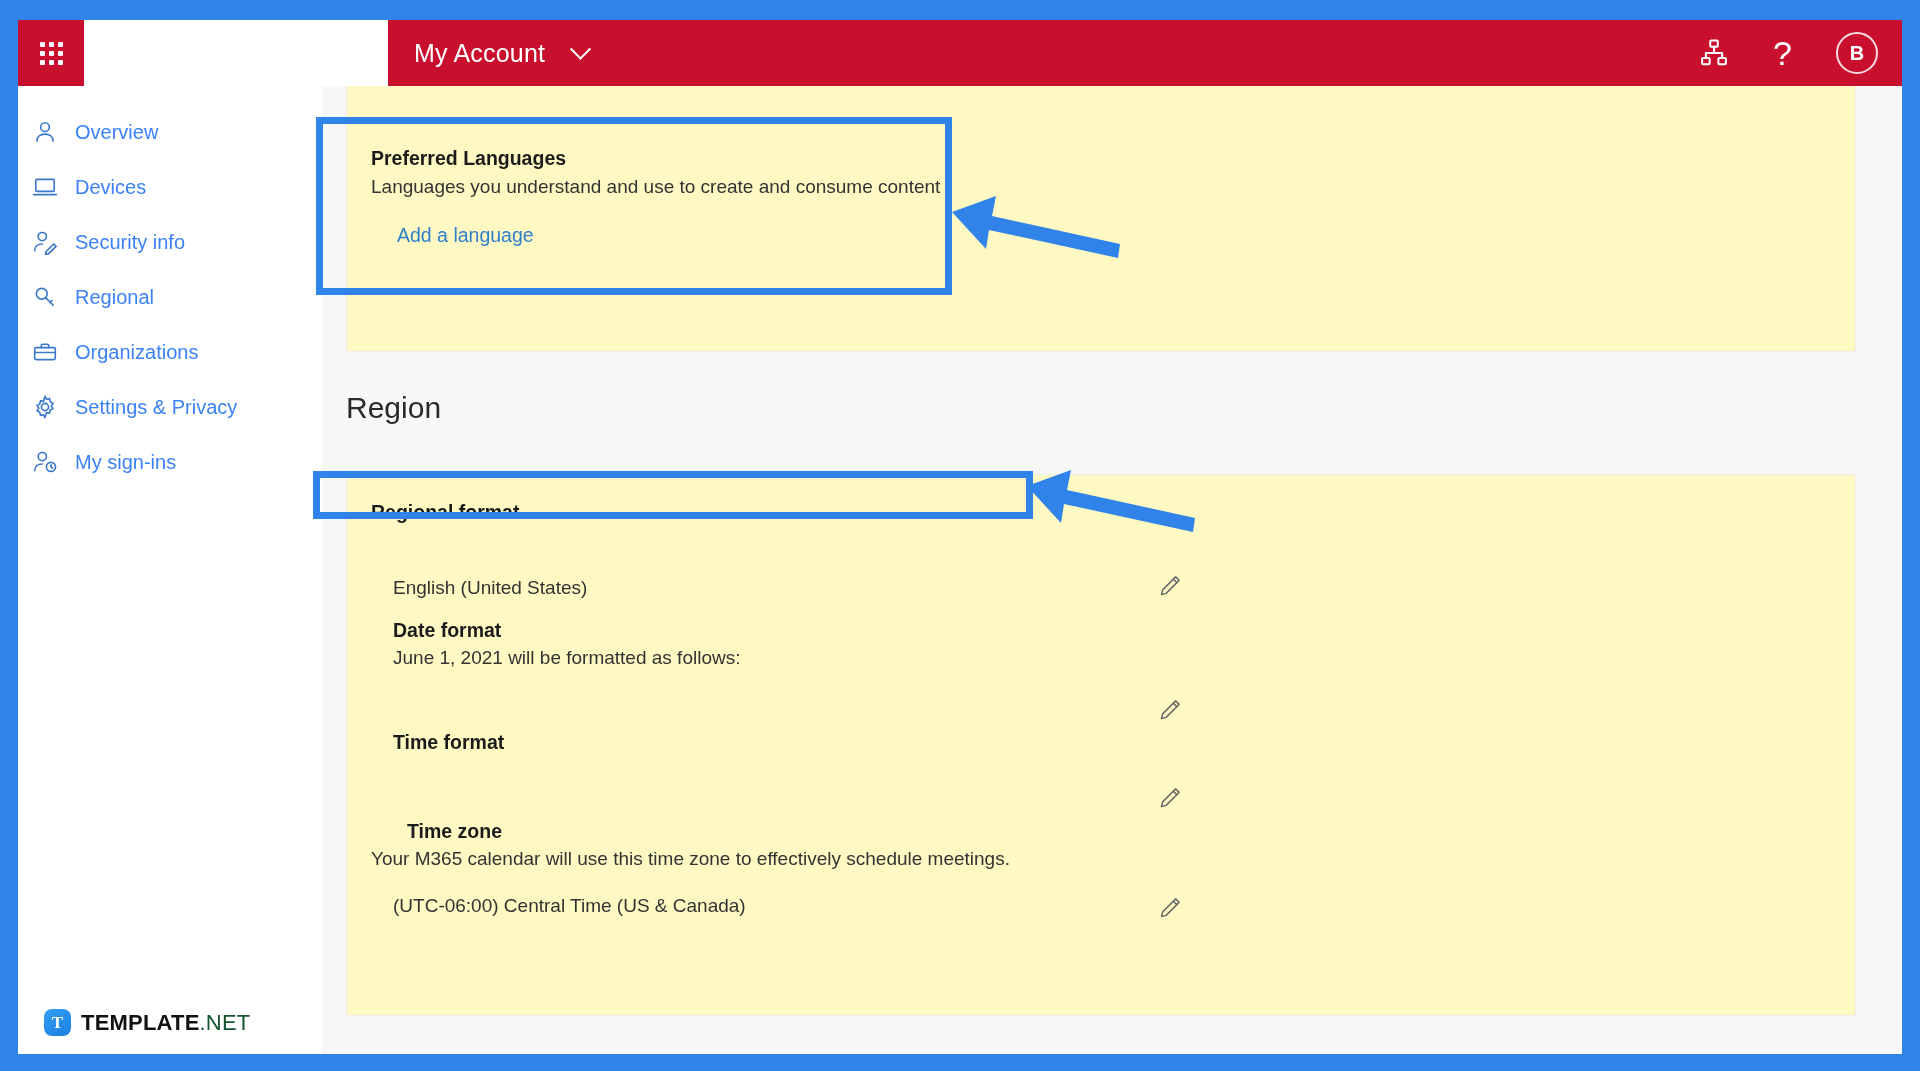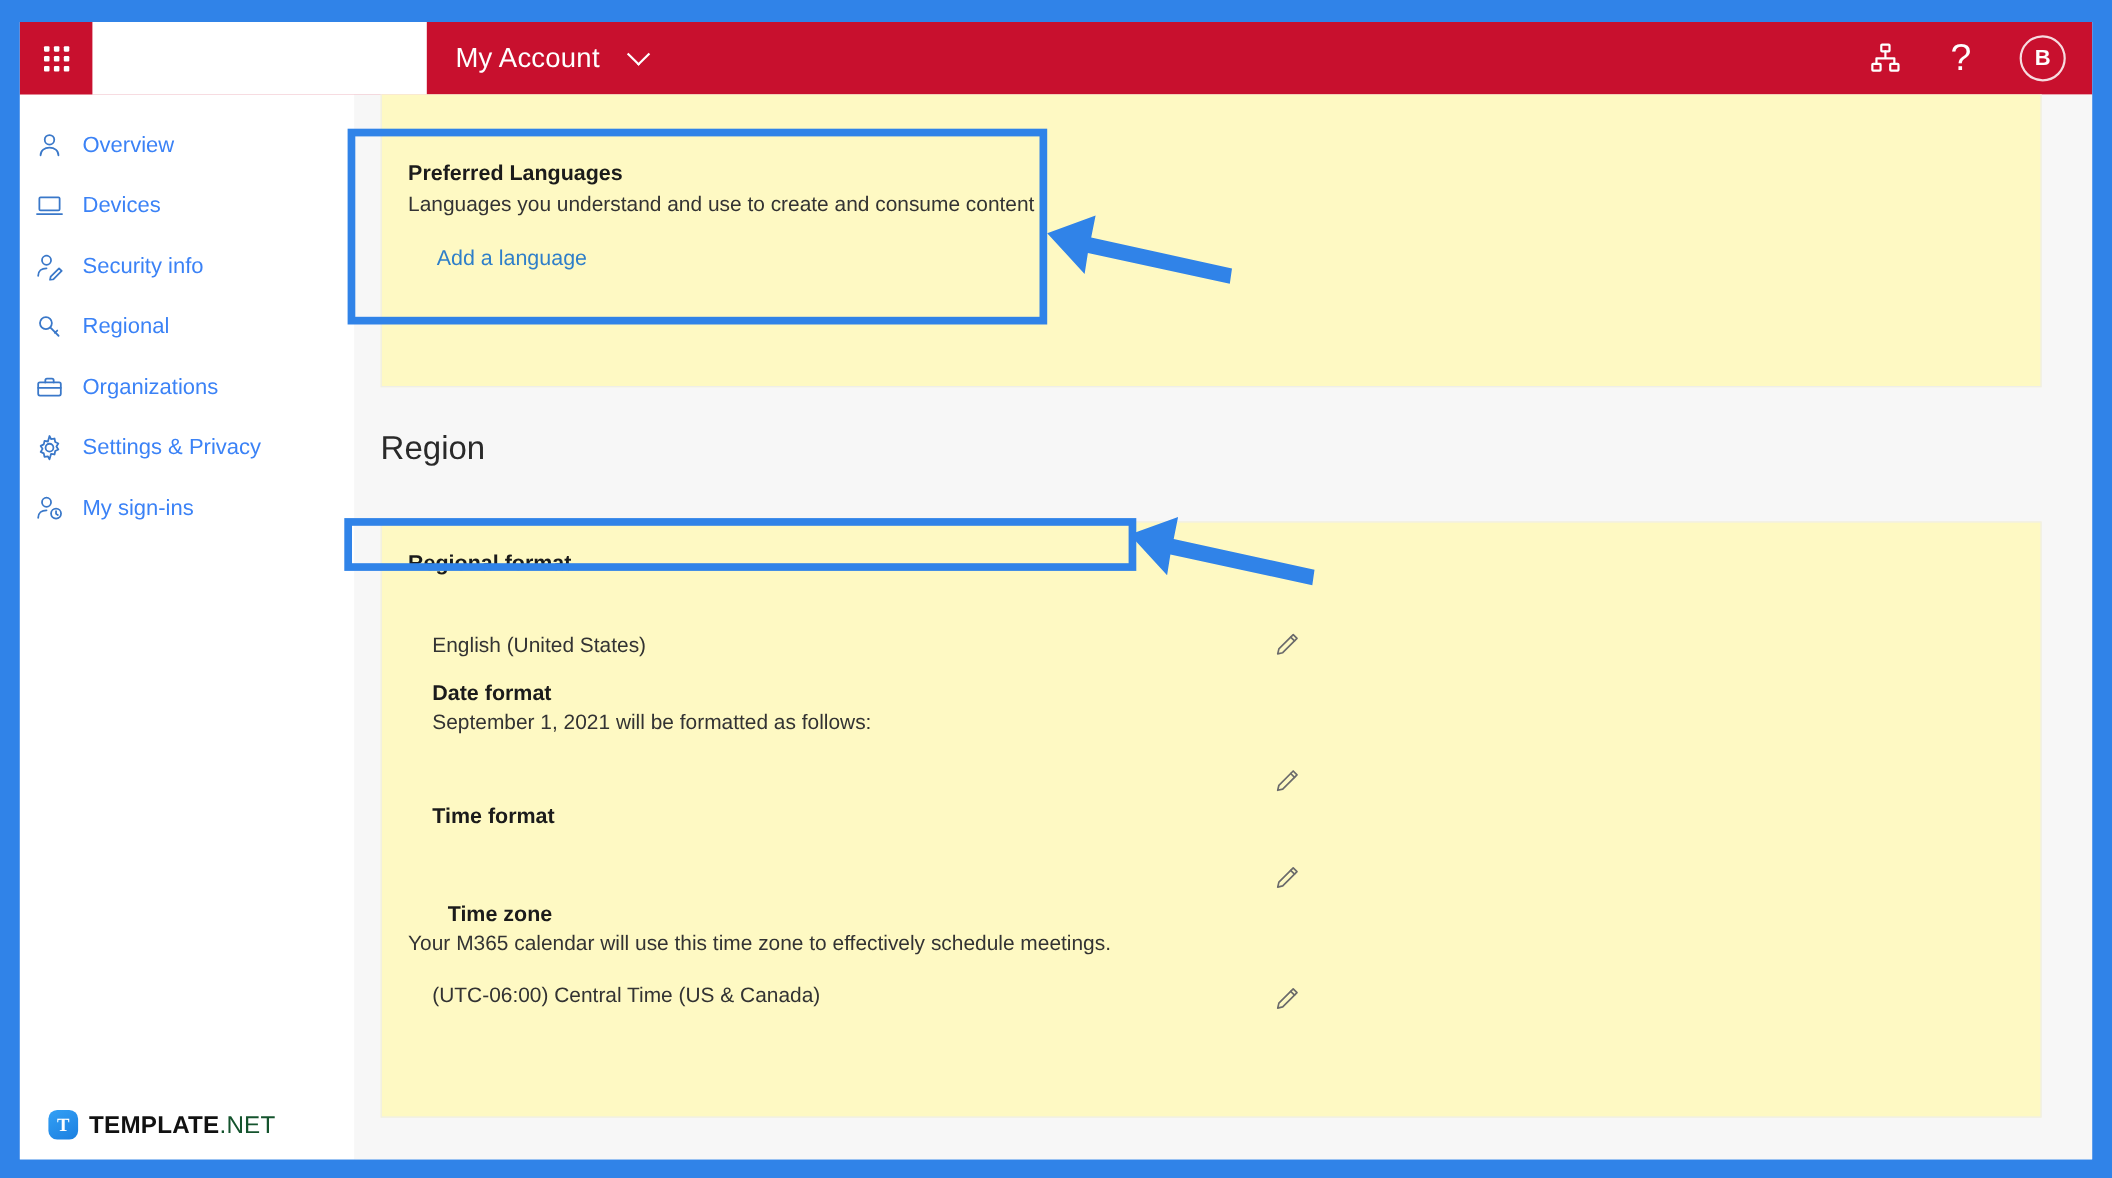--- a/index.html
+++ b/index.html
@@ -319,21 +319,21 @@
 
       <div style="position:absolute;left:46px;top:102px;" class="row-text">English (United States)</div>
       <span class="pencil" style="left:810px;top:98px;">
         <svg viewBox="0 0 24 24" fill="none" stroke="#6b6b6b" stroke-width="1.4" stroke-linecap="round" stroke-linejoin="round">
           <path d="M17.2 3.6l3.2 3.2-12 12-4.2 1 1-4.2z"></path>
               <path d="M15.1 5.7l3.2 3.2"></path>
         </svg>
       </span>
 
       <div style="position:absolute;left:46px;top:144px;" class="blk-title">Date format</div>
-      <div style="position:absolute;left:46px;top:172px;" class="blk-sub">September 1, 2021 will be formatted as follows:</div>
+      <div style="position:absolute;left:46px;top:172px;" class="blk-sub">June 1, 2021 will be formatted as follows:</div>
       <div style="position:absolute;left:46px;top:215px;" class="row-text"></div>
       <span class="pencil" style="left:810px;top:222px;">
         <svg viewBox="0 0 24 24" fill="none" stroke="#6b6b6b" stroke-width="1.4" stroke-linecap="round" stroke-linejoin="round">
           <path d="M17.2 3.6l3.2 3.2-12 12-4.2 1 1-4.2z"></path>
               <path d="M15.1 5.7l3.2 3.2"></path>
         </svg>
       </span>
 
       <div style="position:absolute;left:46px;top:256px;" class="blk-title">Time format</div>
       <div style="position:absolute;left:46px;top:298px;" class="row-text"></div>

